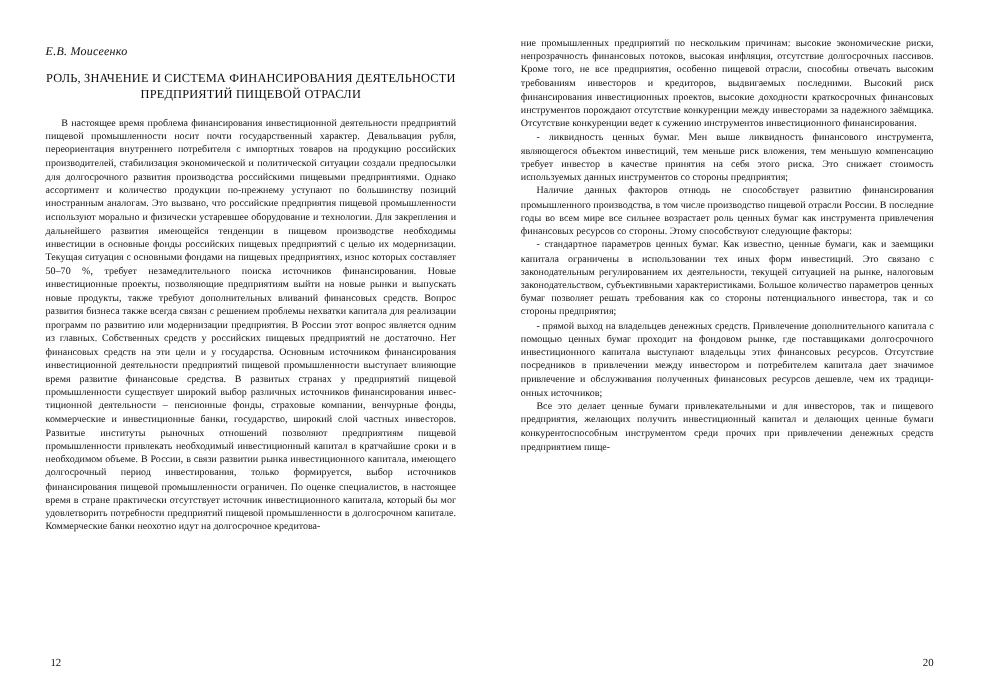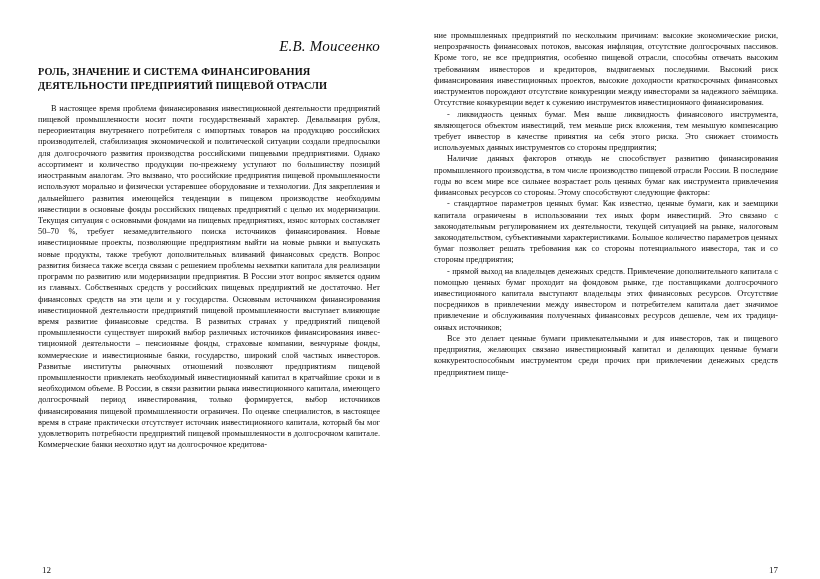--- a/index.html
+++ b/index.html
@@ -35,28 +35,29 @@
     padding-right: 8px;
   }
   .gutter {
     width: 40px;
     flex: none;
   }
   .col-right {
     padding-left: 6px;
   }
   .author {
-    text-align: right;
+    text-align: left;
     font-style: italic;
-    font-size: 15px;
+    font-size: 10px;
     margin: 8px 0 10px 0;
     letter-spacing: 0.2px;
   }
   .doc-title {
-    font-weight: bold;
+    text-align: center;
+    font-weight: normal;
     font-size: 10.3px;
     line-height: 1.35;
     text-transform: uppercase;
     margin: 0 0 10px 0;
     letter-spacing: 0.15px;
   }
   p.body-par {
     margin: 0;
     text-align: justify;
     text-justify: inter-word;
@@ -66,21 +67,21 @@
     hyphens: manual;
   }
   p.body-par.cont {
     text-indent: 0;
   }
   p.body-par.dash {
     text-indent: 13px;
   }
   .folio {
     position: absolute;
-    bottom: 4px;
+    bottom: 22px;
     font-size: 9px;
     font-family: "Liberation Serif", serif;
   }
   .folio-left {
     left: 42px;
   }
   .folio-right {
     right: 42px;
   }
 </style>
@@ -97,20 +98,20 @@
     </div>
 
     <div class="gutter"></div>
 
     <div class="col col-right">
       <p class="body-par cont">ние промышленных предприятий по нескольким причинам: высокие эконо­мические риски, непрозрачность финансовых потоков, высокая инфляция, отсутствие долгосрочных пассивов. Кроме того, не все предприятия, особенно пищевой отрасли, способны отвечать высоким требованиям инвесторов и кредиторов, выдвигаемых последними. Высокий риск финансирования инвестиционных проектов, высокие доходности краткосрочных финансовых инструментов порождают отсутствие конкуренции между инвесторами за надежного заёмщика. Отсутствие конкуренции ведет к сужению инструментов инвестиционного финансирования.</p>
       <p class="body-par dash">- ликвидность ценных бумаг. Мен выше ликвидность финансового инструмента, являющегося объектом инвестиций, тем меньше риск вложе­ния, тем меньшую компенсацию требует инвестор в качестве принятия на себя этого риска. Это снижает стоимость используемых данных инструментов со стороны предприятия;</p>
       <p class="body-par">Наличие данных факторов отнюдь не способствует развитию финан­сирования промышленного производства, в том числе производство пище­вой отрасли России. В последние годы во всем мире все сильнее возрастает роль ценных бумаг как инструмента привлечения финансовых ресурсов со стороны. Этому способствуют следующие факторы:</p>
       <p class="body-par dash">- стандартное параметров ценных бумаг. Как известно, ценные бумаги, как и заем­щики капитала ограничены в использовании тех иных форм инвести­ций. Это связано с законодательным регулированием их деятельности, те­кущей ситуацией на рынке, налоговым законодательством, субъективными характеристиками. Большое количество параметров ценных бумаг позво­ляет решать требования как со стороны потенциального инвестора, так и со стороны предприятия;</p>
       <p class="body-par dash">- прямой выход на владельцев денежных средств. Привлечение допол­нительного капитала с помощью ценных бумаг проходит на фондовом рынке, где поставщиками долгосрочного инвестиционного капитала высту­пают владельцы этих финансовых ресурсов. Отсутствие посредников в привле­чении между инвестором и потребителем капитала дает значимое привлечение и обслуживания полученных финансовых ресурсов дешевле, чем их традици­онных источников;</p>
-      <p class="body-par">Все это делает ценные бумаги привлекательными и для инвесторов, так и пищевого предприятия, желающих связано инвестиционный капитал и делающих ценные бумаги конкурентоспособным инструментом среди прочих при привлечении денежных средств предприятием пище-</p>
+      <p class="body-par">Все это делает ценные бумаги привлекательными и для инвесторов, так и пищевого предприятия, желающих получить инвестиционный капитал и делающих ценные бумаги конкурентоспособным инструментом среди прочих при привлечении денежных средств предприятием пище-</p>
     </div>
 
   </div>
 
   <div class="folio folio-left">12</div>
-  <div class="folio folio-right">17</div>
+  <div class="folio folio-right">20</div>
 </div>
 
 </body></html>

